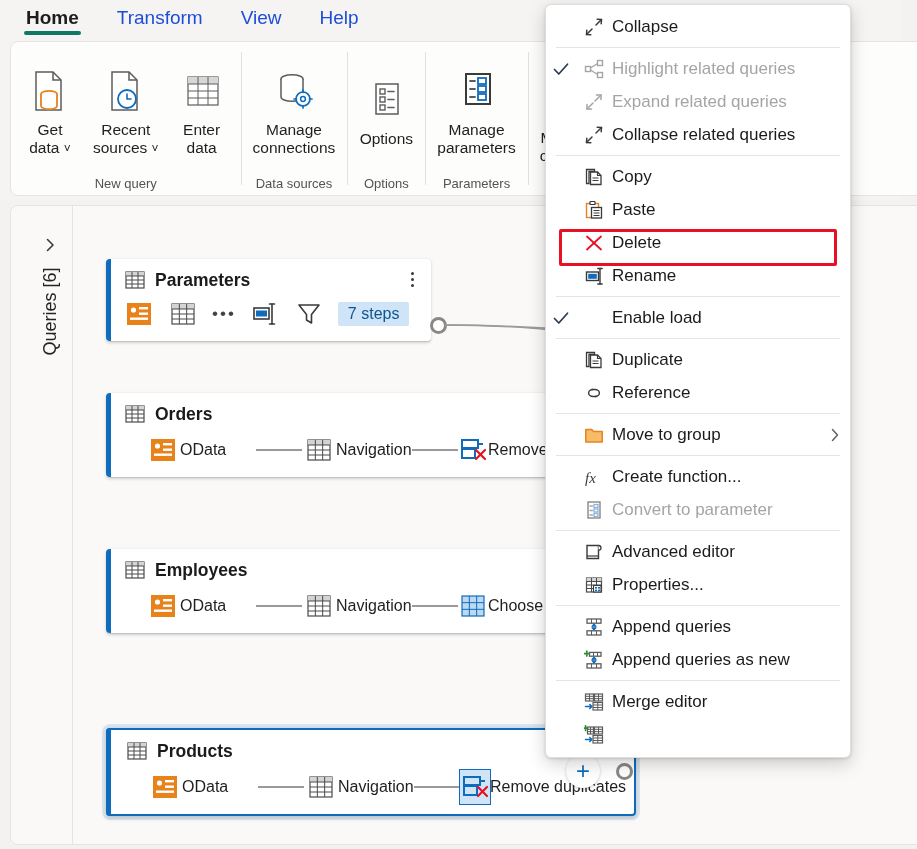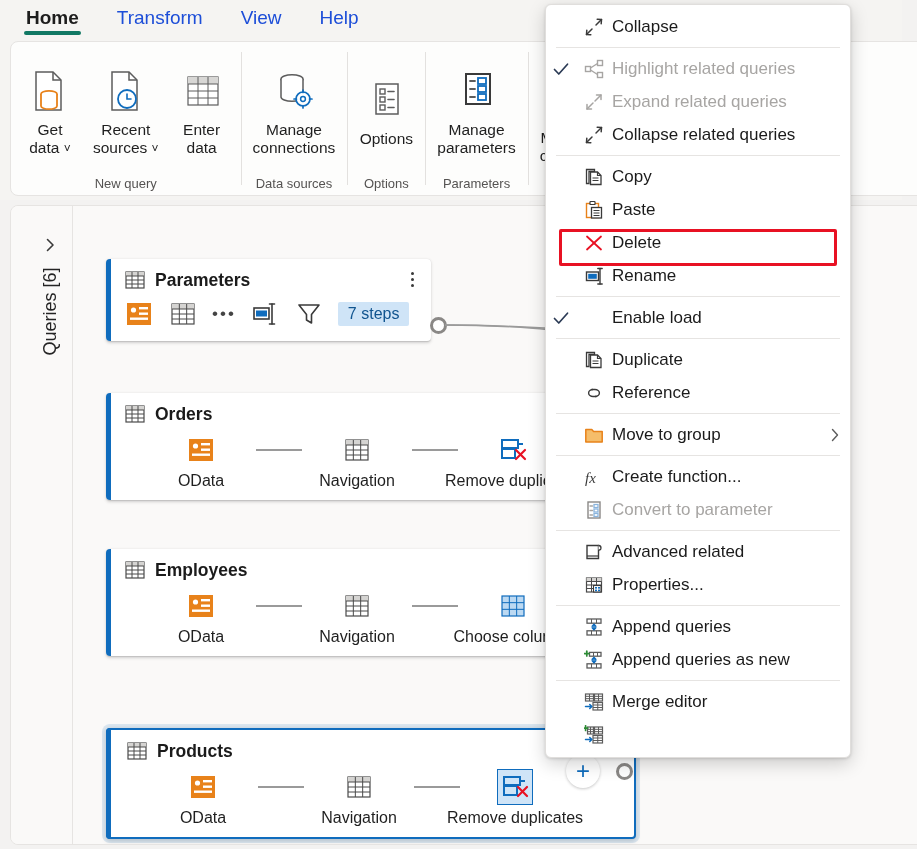--- a/index.html
+++ b/index.html
@@ -93,21 +93,21 @@
   
   .qbody-collapsed { display:flex; align-items:center; gap:14px; padding:6px 12px 12px 18px; }
   .step-badge {
     background:#cfe4f7; color:#10548f; font-size:16px; padding:3px 10px; border-radius:2px;
     cursor:pointer;
   }
   .ellipsis { color:#444; font-size:17px; letter-spacing:2px; }
 
   
   .qsteps { display:flex; align-items:flex-start; padding:6px 12px 10px 40px; }
-  .qstep { width:110px; display:flex; flex-direction:column; align-items:center; gap:5px; cursor:pointer; }
+  .qstep { width:110px; display:flex; flex-direction:row; align-items:center; cursor:pointer; }
   .qstep .sicon { width:34px; height:34px; display:flex; align-items:center; justify-content:center; }
   .qstep .slabel { font-size:16px; color:#1f1f1f; white-space:nowrap; }
   .qstep.active .sicon { background:#cfe4f7; outline:1px solid #0f6cbd; }
   .schain { flex:0 0 46px; height:34px; display:flex; align-items:center; }
   .schain .line { width:100%; height:1.5px; background:#9a9a9a; }
 
   .connector-dot {
     position:absolute; width:17px; height:17px; border-radius:50%;
     background:#fff; border:3px solid #8a8886; box-sizing:border-box;
   }
@@ -784,21 +784,21 @@
       <div class="msep"></div>
       <div class="mi">
         <span class="chk"></span>
         <span class="mic">
           <svg width="20" height="20" viewBox="0 0 20 20">
             <path d="M3 3.5 h11.5 v13 h-11.5 z" fill="#fff" stroke="#3a3a3a" stroke-width="1.4"></path>
             <path d="M14.5 3.5 c2.2 0 2.5 1.4 2.5 2.6 c0 1.1 -0.6 1.9 -1.6 1.9 h-0.9" fill="#fff" stroke="#3a3a3a" stroke-width="1.3"></path>
             <line x1="3" y1="14" x2="14.5" y2="14" stroke="#3a3a3a" stroke-width="1.2"></line>
           </svg>
         </span>
-        <span class="mlabel">Advanced related</span>
+        <span class="mlabel">Advanced editor</span>
         <span class="submenu-arrow"></span>
       </div>
       <div class="mi">
         <span class="chk"></span>
         <span class="mic">
           <svg width="20" height="20" viewBox="0 0 20 20">
             <rect x="2.5" y="3" width="15" height="14" fill="#fff" stroke="#4a4a4a" stroke-width="1.2"></rect>
             <rect x="2.5" y="3" width="15" height="3.5" fill="#d5d4d2"></rect>
             <line x1="7.5" y1="3" x2="7.5" y2="17" stroke="#4a4a4a" stroke-width="1"></line>
             <line x1="12.5" y1="3" x2="12.5" y2="17" stroke="#4a4a4a" stroke-width="1"></line>

